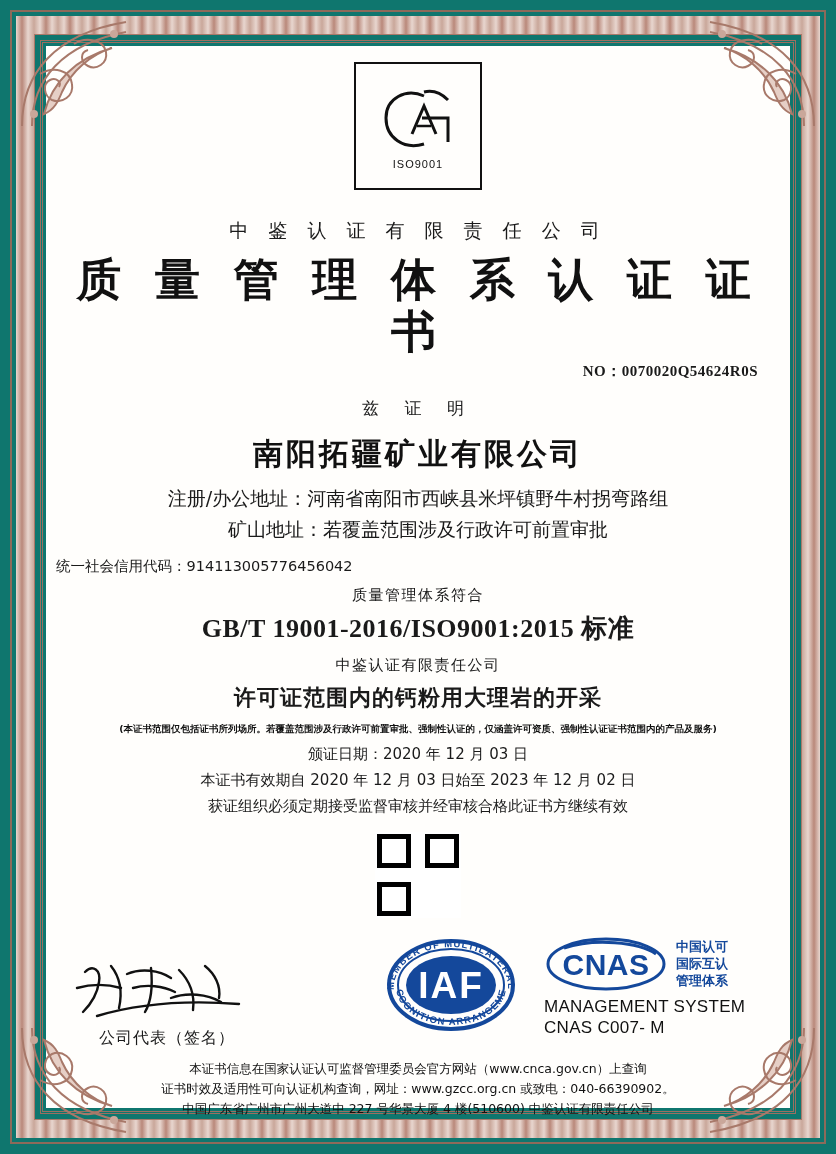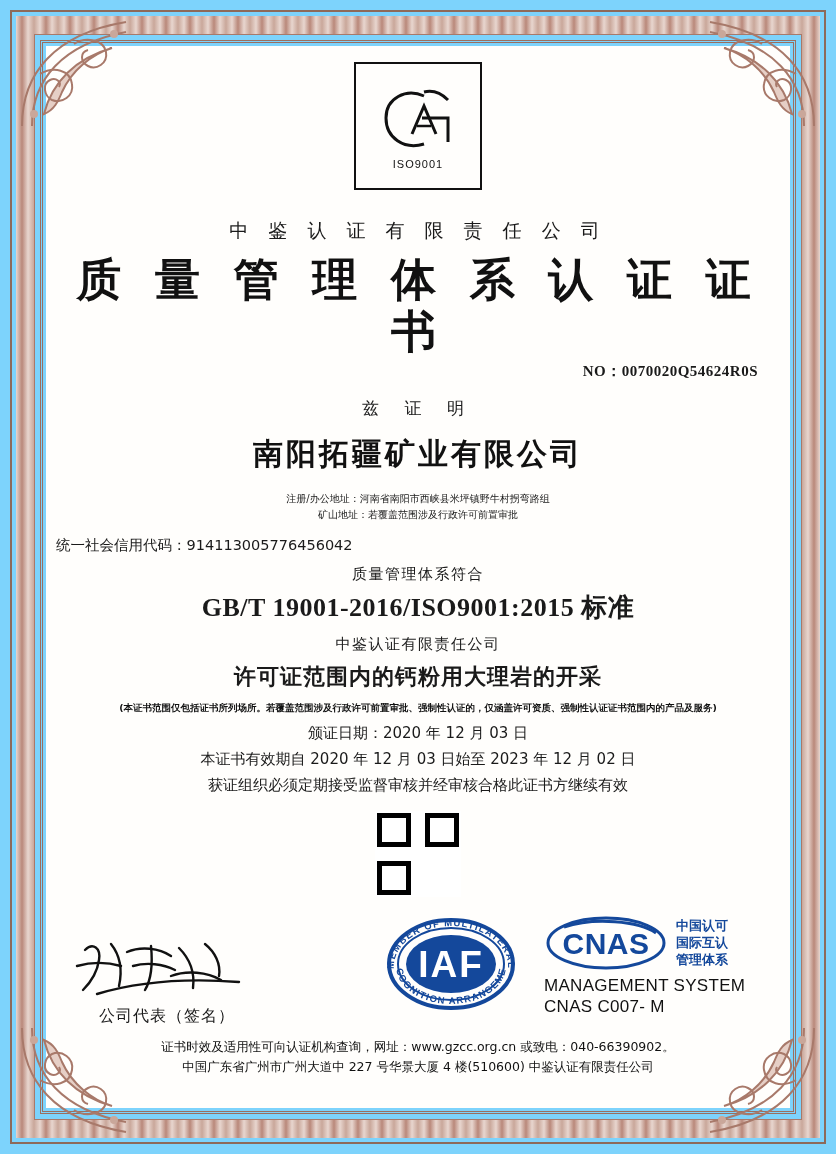--- a/index.html
+++ b/index.html
@@ -12,21 +12,21 @@
     height: 1154px;
     font-family: "Liberation Serif", serif;
     color: #1a1a1a;
     overflow: hidden;
   }
 
   .certificate {
     position: relative;
     width: 836px;
     height: 1154px;
-    background: #7dd3fc;
+    background: #0f766e;
     box-sizing: border-box;
   }
 
   
   .border-outer {
     position: absolute;
     left: 10px; top: 10px; right: 10px; bottom: 10px;
     border: 2px solid #8d6a5a;
     box-sizing: border-box;
   }
@@ -146,22 +146,22 @@
   .company {
     margin-top: 14px;
     font-size: 30px;
     font-weight: bold;
     letter-spacing: 3px;
     font-family: "DejaVu Sans", sans-serif;
     color: #111;
   }
 
   .addr-block {
-    margin-top: 16px;
-    font-size: 10px;
+    margin-top: 8px;
+    font-size: 19px;
     line-height: 1.65;
     font-family: "DejaVu Sans", sans-serif;
     color: #1a1a1a;
     text-align: center;
   }
 
   .credit-code {
     margin-top: 12px;
     text-align: left;
     padding-right: 8px;
@@ -469,18 +469,19 @@
             <text x="132" y="49" font-family="DejaVu Sans, sans-serif" font-size="13" font-weight="bold" fill="#14489b">管理体系</text>
           </svg>
           <div class="cnas-sub">MANAGEMENT SYSTEM</div>
           <div class="cnas-sub">CNAS C007- M</div>
         </div>
 
       </div>
     </div>
 
     <div class="footer">
+      <div>本证书信息在国家认证认可监督管理委员会官方网站（www.cnca.gov.cn）上查询</div>
       <div>证书时效及适用性可向认证机构查询，网址：www.gzcc.org.cn 或致电：040-66390902。</div>
       <div>中国广东省广州市广州大道中 227 号华景大厦 4 楼(510600) 中鉴认证有限责任公司</div>
     </div>
 
   </div>
 </div>
 
 </body></html>

